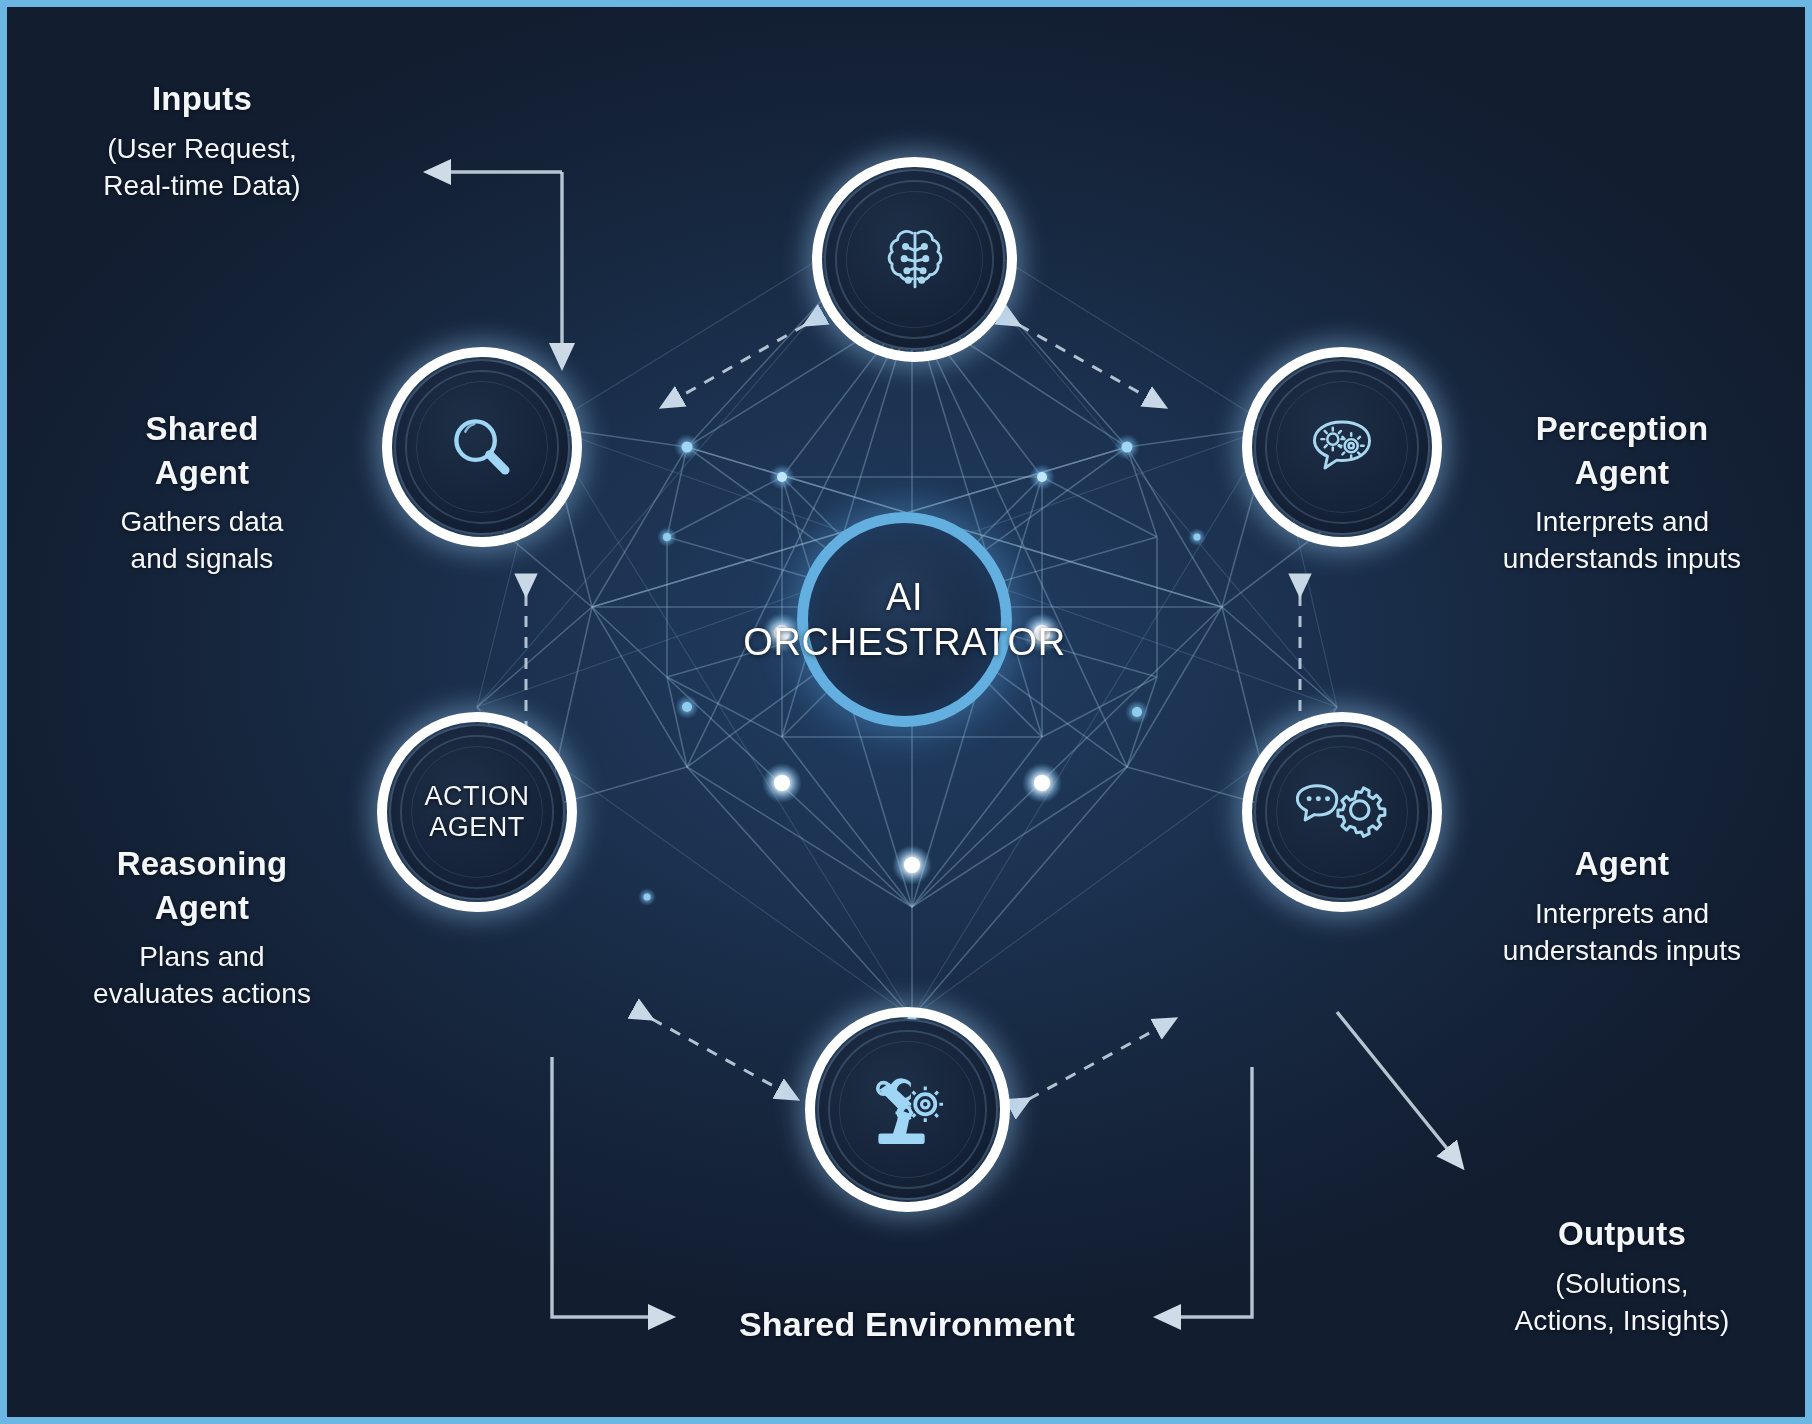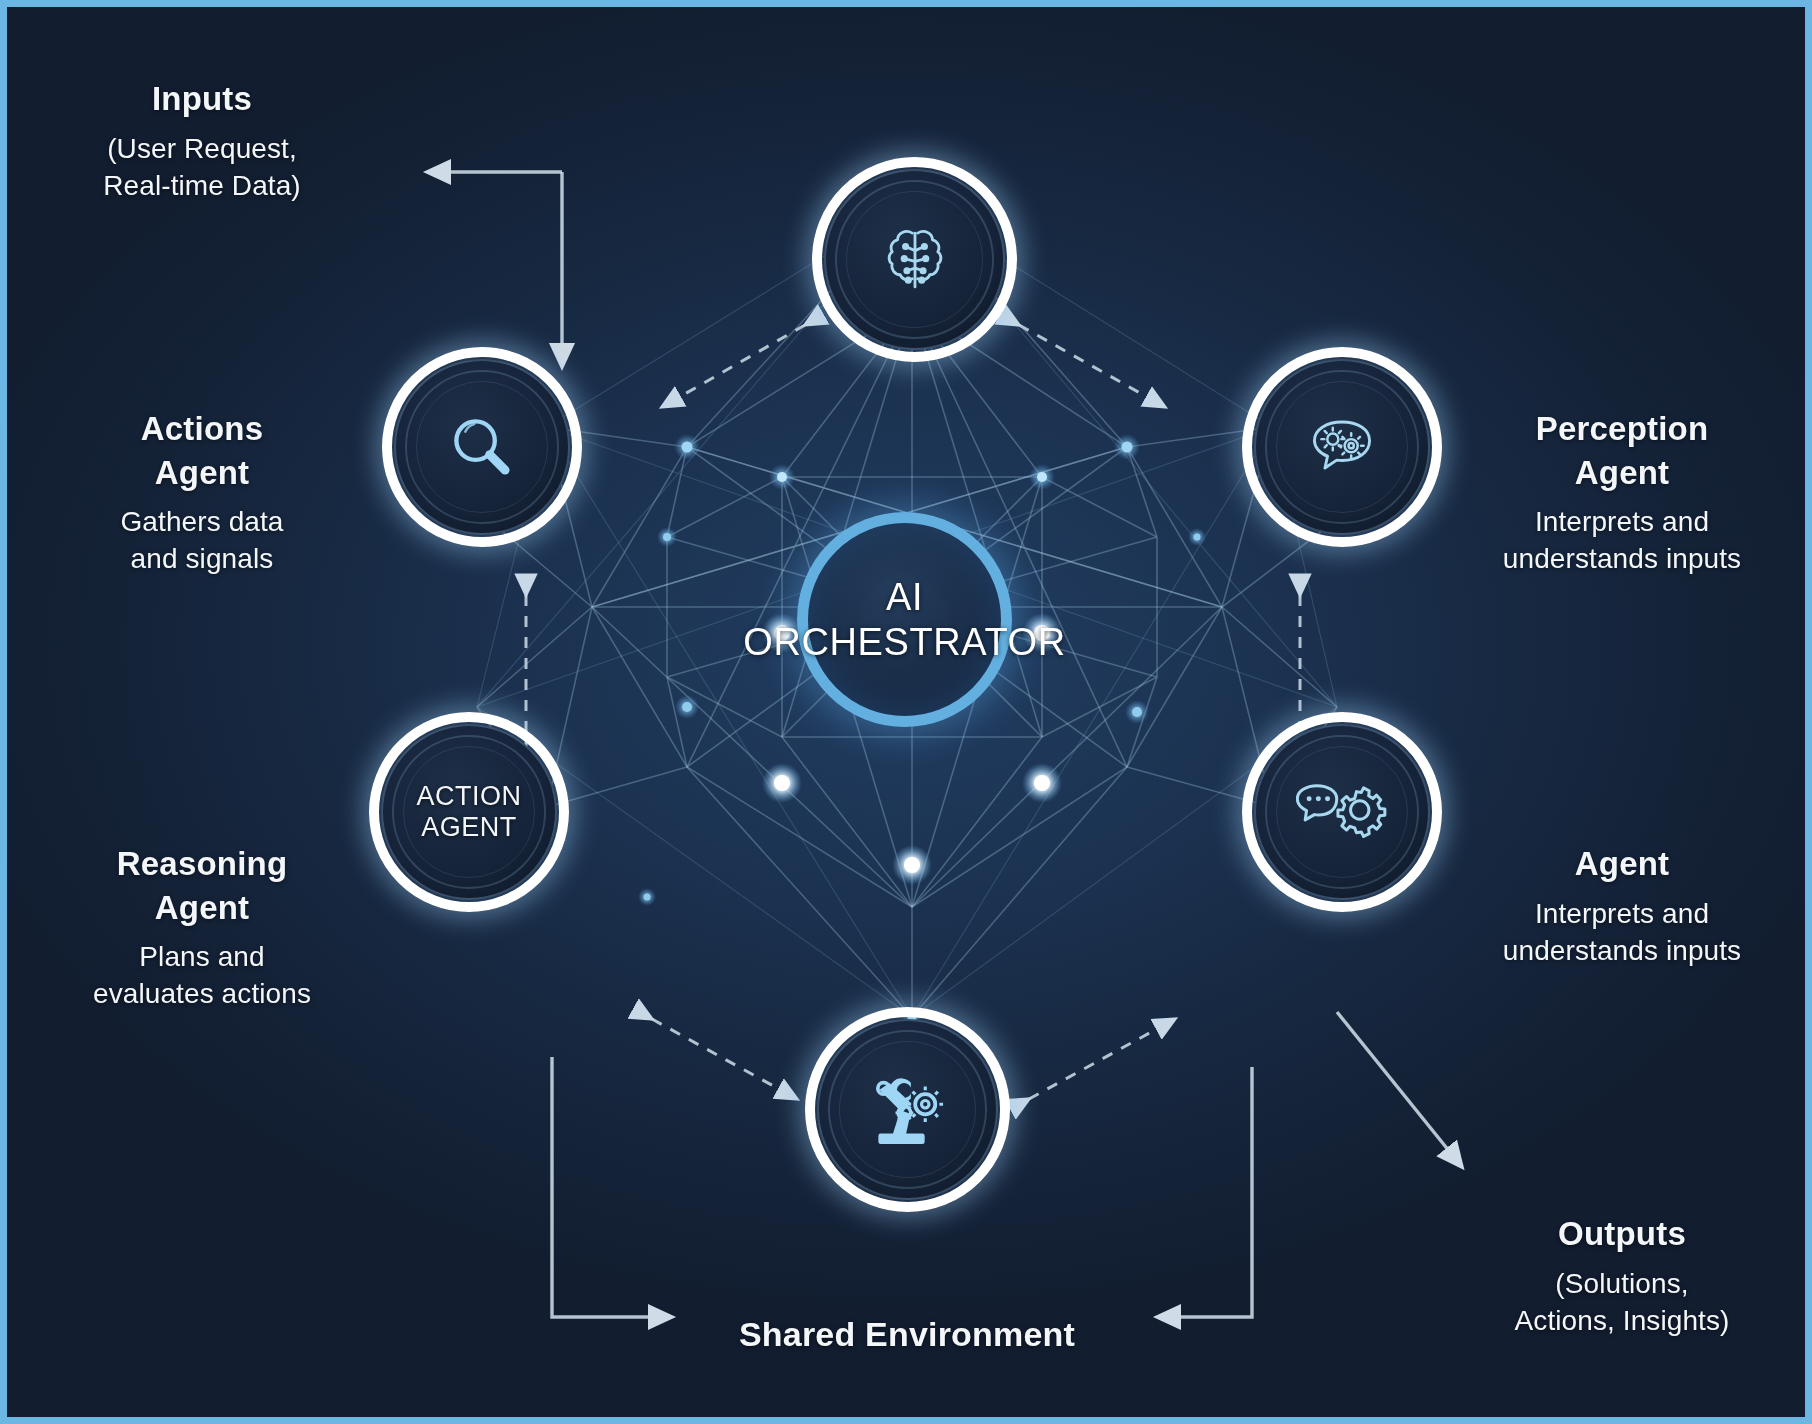--- a/index.html
+++ b/index.html
@@ -66,21 +66,21 @@
   #orchestrator .otext{
     color:#ffffff;text-align:center;font-size:38px;line-height:1.18;
     letter-spacing:.6px;text-shadow:0 1px 5px rgba(0,0,0,.65);
   }
 
   
   .lbl{position:absolute;color:#f4f7fa;text-align:center;}
   .lbl .t{font-weight:bold;font-size:33px;line-height:1.32;letter-spacing:.2px;}
   .lbl .s{font-size:28px;line-height:1.32;margin-top:10px;letter-spacing:.1px;}
   .lbl .t,.lbl .s{text-shadow:0 1px 4px rgba(0,0,0,.55);}
-  .lbl.onlytitle .t{margin:15px;}
+  .lbl.onlytitle .t{margin:5px;}
   #lbl-shared .t{font-size:34px;}
 </style>
 </head>
 <body>
 
 <div id="frame">
 
   <div id="vignette"></div>
 
   <svg id="svgnet" viewBox="0 0 1812 1424" xmlns="http://www.w3.org/2000/svg">
@@ -232,21 +232,21 @@
           <circle cx="25" cy="26" r="4.2"></circle>
           <path d="M25 19.5v-2.2M25 34.5v-2.2M31.5 26h2.2M16.3 26h2.2M29.6 21.4l1.6-1.6M18.8 32.2l1.6-1.6M29.6 30.6l1.6 1.6M18.8 19.8l1.6 1.6"></path>
           <circle cx="39" cy="31" r="5"></circle>
           <circle cx="39" cy="31" r="2"></circle>
           <path d="M39 23.5v-2M39 40.5v-2M46.5 31h2M29.5 31h2M44.3 25.7l1.4-1.4M32.3 37.7l1.4-1.4M44.3 36.3l1.4 1.4M32.3 24.3l1.4 1.4"></path>
         </g>
       </svg>
     </div>
   </div>
 
-  <div class="node" id="node-reasoning" style="left:362px;top:705px;width:200px;height:200px;">
+  <div class="node" id="node-reasoning" style="left:370px;top:705px;width:200px;height:200px;">
     <div class="ring"></div>
     <div class="inner">
       <div class="node-label">
         <div>ACTION</div>
         <div>AGENT</div>
       </div>
     </div>
   </div>
 
   <div class="node" id="node-communication" style="left:1235px;top:705px;width:200px;height:200px;">
@@ -293,21 +293,21 @@
   <div class="lbl" id="lbl-inputs" style="left:20px;top:70px;width:350px;">
     <div class="t">Inputs</div>
     <div class="s">
       <div>(User Request,</div>
       <div>Real-time Data)</div>
     </div>
   </div>
 
   <div class="lbl" id="lbl-sensing" style="left:20px;top:400px;width:350px;">
     <div class="t">
-      <div>Actions</div>
+      <div>Shared</div>
       <div>Agent</div>
     </div>
     <div class="s">
       <div>Gathers data</div>
       <div>and signals</div>
     </div>
   </div>
 
   <div class="lbl" id="lbl-perception" style="left:1440px;top:400px;width:350px;">
     <div class="t">

